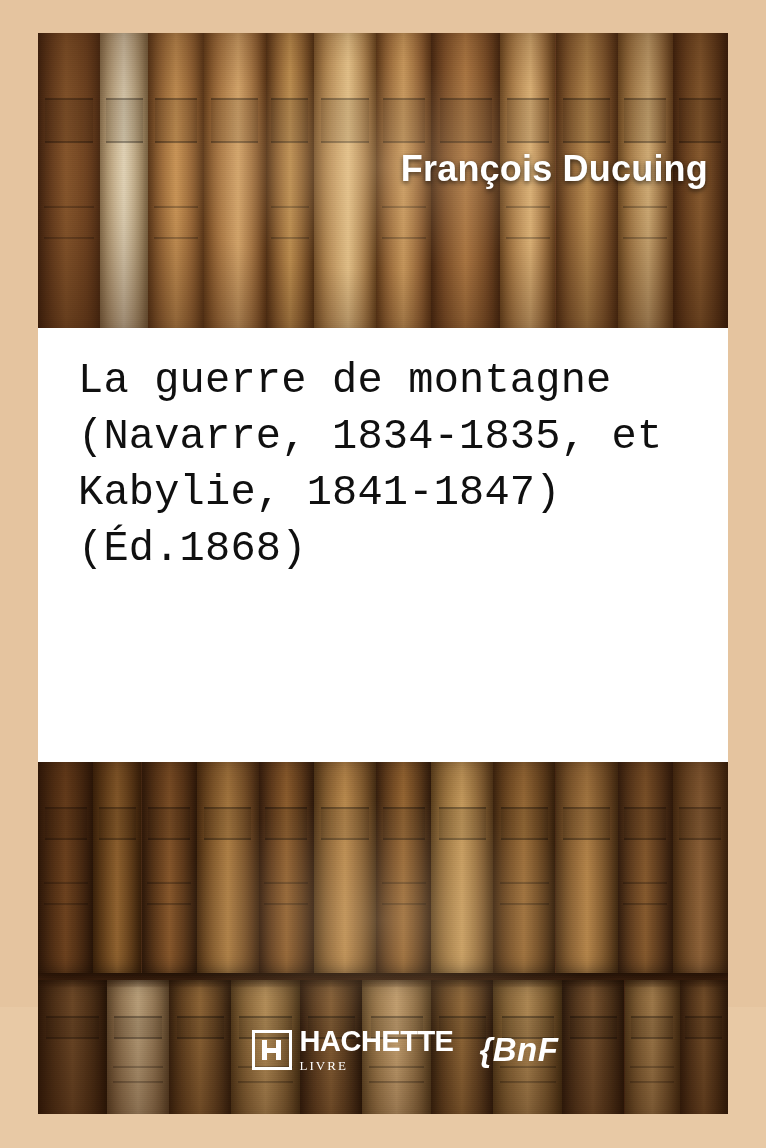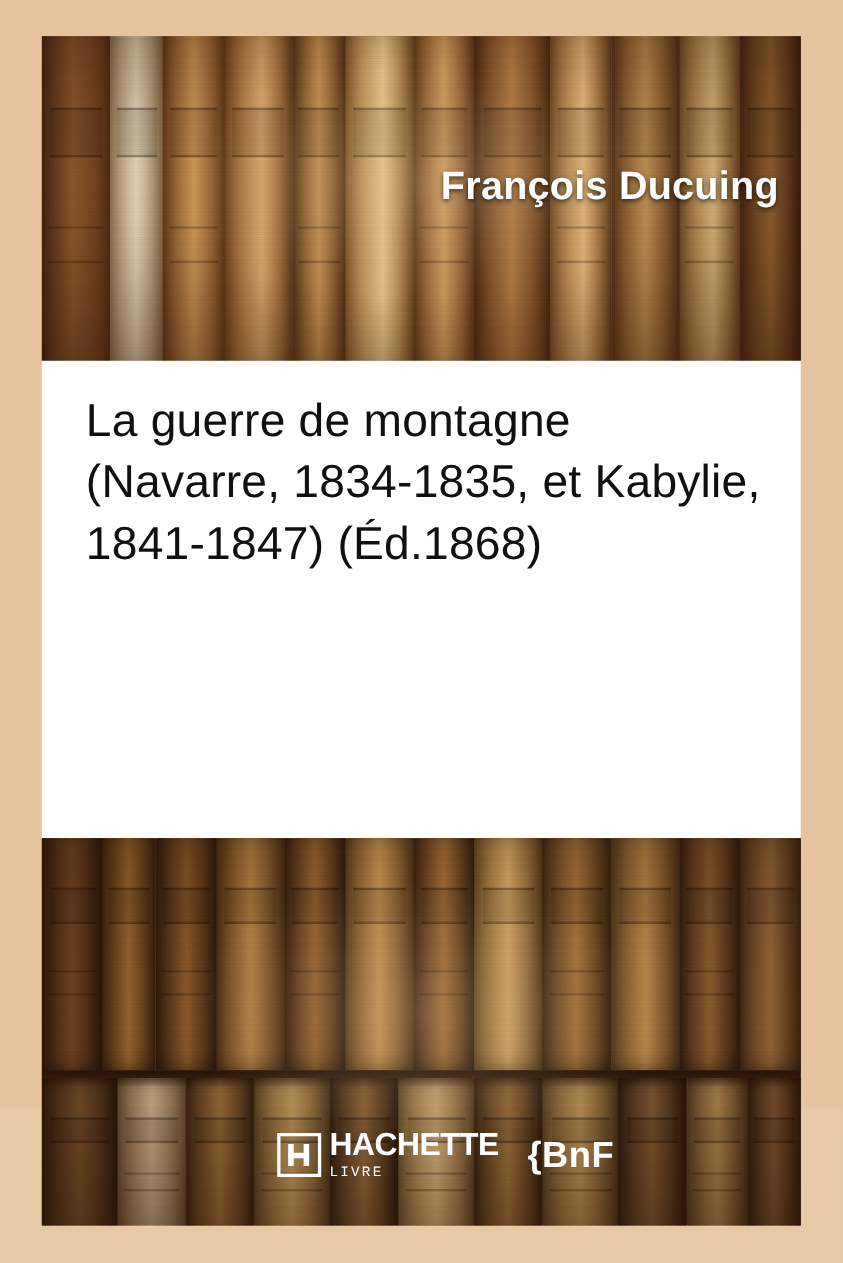--- a/index.html
+++ b/index.html
@@ -117,21 +117,21 @@
     top: 328px;
     width: 690px;
     height: 434px;
     background: #ffffff;
   }
   .title {
     position: absolute;
     left: 40px;
     right: 30px;
     top: 26px;
-    font-family: Liberation Sans, sans-serif;
+    font-family: Liberation Mono, monospace;
     font-size: 42px;
     line-height: 1.33;
     color: #101010;
     letter-spacing: 0.2px;
   }
   
   .logos {
     position: absolute;
     left: 0;
     bottom: 42px;
@@ -180,32 +180,33 @@
     line-height: 1;
   }
   .hachette-name {
     font-family: "Liberation Sans", sans-serif;
     font-weight: bold;
     font-size: 29px;
     color: #ffffff;
     letter-spacing: -0.5px;
   }
   .hachette-sub {
-    font-family: Liberation Mono, monospace;
+    font-family: Liberation Serif, serif;
     font-size: 13px;
     color: #ffffff;
     letter-spacing: 2px;
     margin-top: 3px;
   }
   .bnf {
     font-family: "Liberation Sans", sans-serif;
     font-weight: bold;
     font-size: 33px;
     color: #ffffff;
     letter-spacing: 0.5px;
+    font-style: italic;
   }
 </style>
 </head>
 <body>
 
 <div class="cover">
 
   <div class="photo-top">
     <div class="spines">
       <div class="spine band2" style="left:0%;   width:9%;  background:linear-gradient(90deg,#5b3218,#9a6434 45%,#6a3d1d);"></div>

